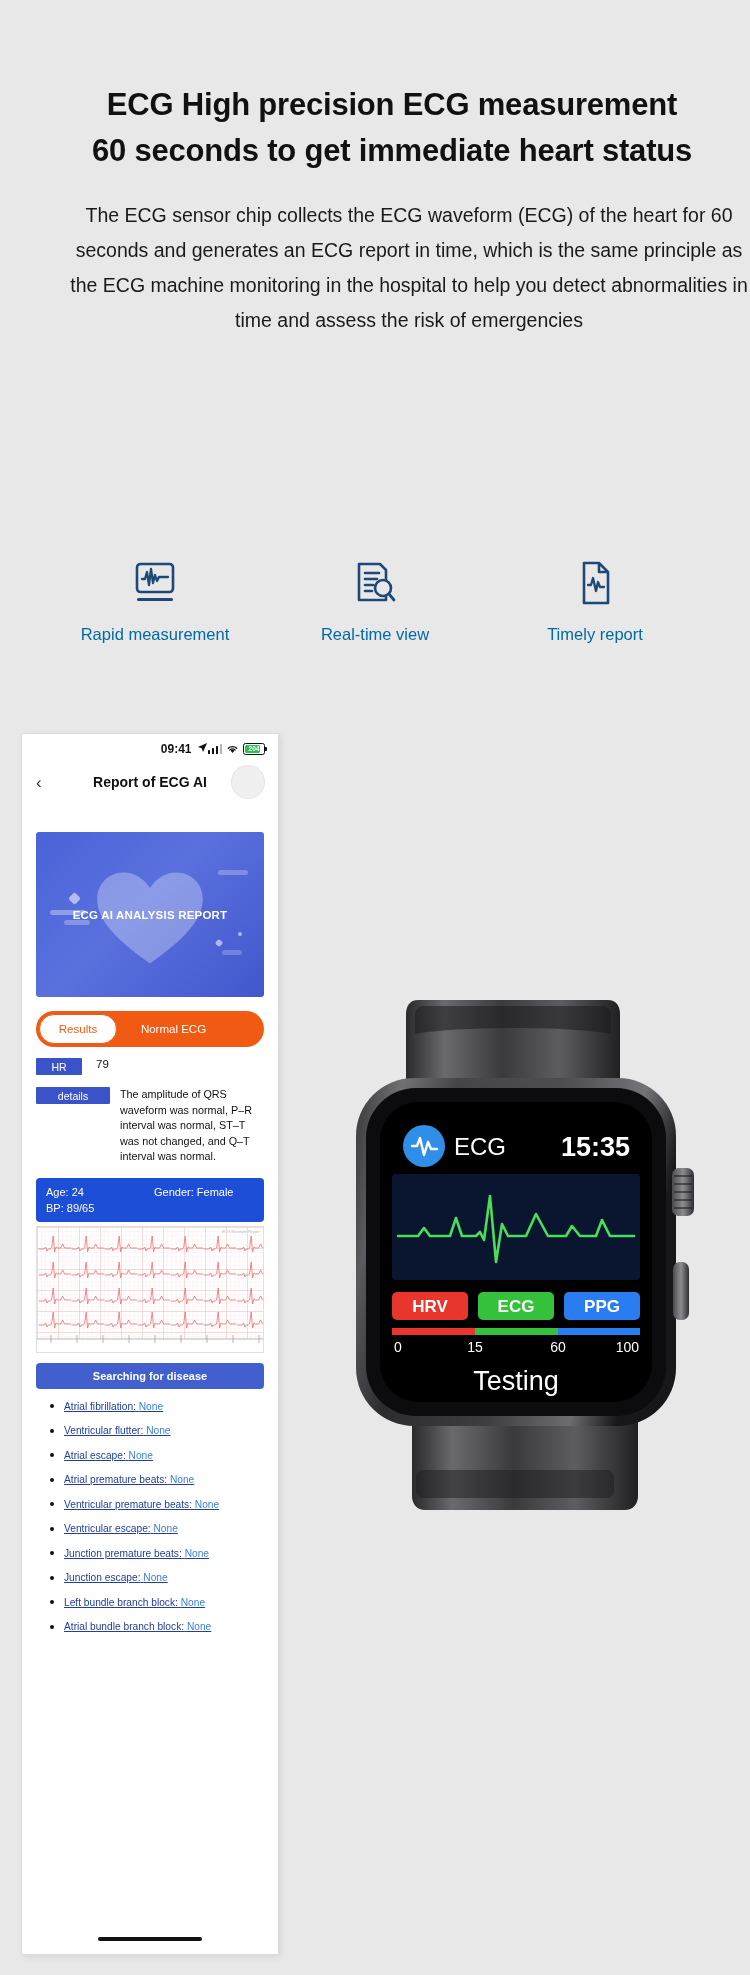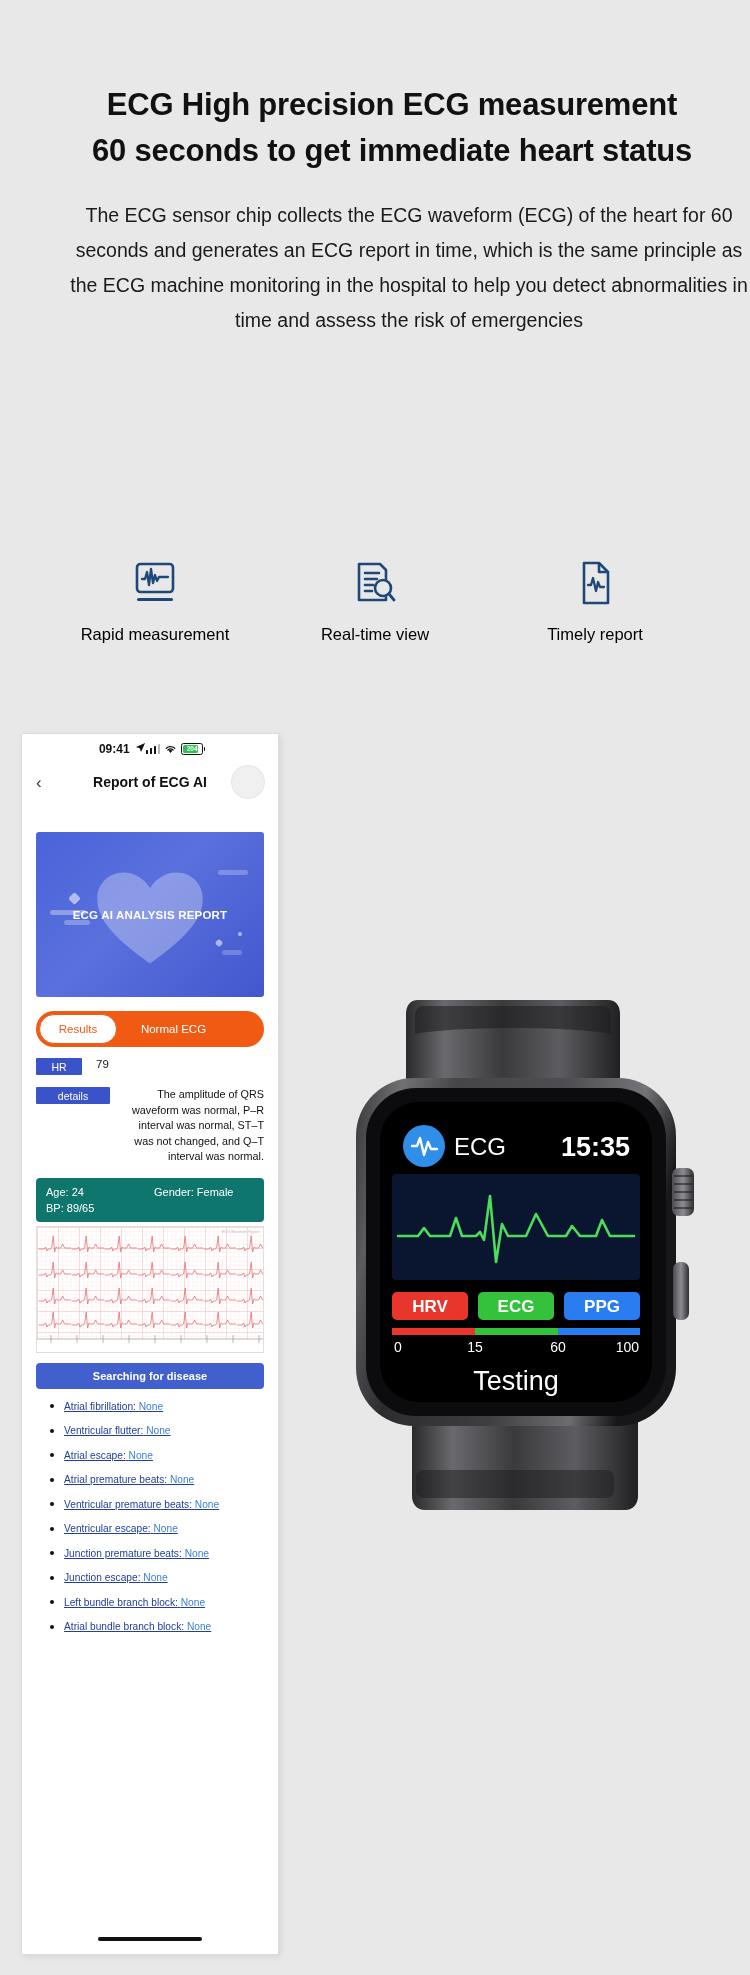--- a/index.html
+++ b/index.html
@@ -25,31 +25,31 @@
     text-align:center;font-size:19.5px;line-height:35px;color:#1a1a1a;margin-left:34px;
   }
 
   
   .features{
     position:absolute;left:45px;top:555px;width:660px;
     display:flex;justify-content:space-between;
   }
   .feature{width:220px;display:flex;flex-direction:column;align-items:center;}
   .feature .ic{height:56px;display:flex;align-items:center;justify-content:center;}
-  .feature .lbl{margin-top:14px;font-size:16.5px;color:#000000;}
+  .feature .lbl{margin-top:14px;font-size:16.5px;color:#0369a1;}
 
   
   .phone{
     position:absolute;left:22px;top:734px;width:256px;height:1220px;
     background:#ffffff;
     box-shadow:0 0 0 1px #dcdcdc, 2px 2px 7px rgba(0,0,0,.10);
     overflow:hidden;
   }
   .statusbar{
-    height:30px;display:flex;align-items:center;justify-content:center;
+    height:30px;display:flex;align-items:center;justify-content:flex-end;
     padding:0 13px 0 15px;box-sizing:border-box;
   }
   .sb-left{display:flex;align-items:center;gap:5px;font-size:12px;font-weight:600;color:#111;}
   .sb-right{display:flex;align-items:center;gap:4px;}
   .bars{display:flex;align-items:flex-end;gap:1.5px;height:10px;}
   .bars i{display:block;width:2.5px;background:#111;border-radius:.5px;}
   .bars i:nth-child(1){height:4px}
   .bars i:nth-child(2){height:6px}
   .bars i:nth-child(3){height:8px}
   .bars i:nth-child(4){height:10px;background:#b6b6b6}
@@ -115,21 +115,21 @@
   .kv{display:flex;align-items:flex-start;margin-top:11px;}
   .chip{
     background:#3b53c8;color:#fff;font-size:10.5px;
     padding:2.5px 0;width:46px;text-align:center;border-radius:1px;flex:0 0 auto;
   }
   .chip.wide{width:74px;}
   .kv .v{margin-left:14px;font-size:11.5px;color:#111;}
 
   
   .infoband{
-    margin-top:13px;background:#0f766e;color:#fff;border-radius:4px;
+    margin-top:13px;background:#1d4ed8;color:#fff;border-radius:4px;
     padding:6px 10px;font-size:11px;line-height:16px;
   }
   .infoband .row1{display:flex;}
   .infoband .row1 span:first-child{width:108px;}
 
   
   .ecgchart{
     margin-top:4px;height:125px;border:1px solid #dfdfdf;background:#fff;
     position:relative;overflow:hidden;
   }
@@ -269,21 +269,21 @@
         <span class="val">Normal ECG</span>
       </div>
 
       <div class="kv">
         <span class="chip">HR</span>
         <span class="v">79</span>
       </div>
 
       <div class="kv" style="margin-top:12px;">
         <span class="chip wide">details</span>
-        <span class="v" style="margin-left:10px;font-size:10.8px;line-height:15.5px;text-align:right;">The amplitude of QRS waveform was normal, P–R interval was normal, ST–T was not changed, and Q–T interval was normal.</span>
+        <span class="v" style="margin-left:10px;font-size:10.8px;line-height:15.5px;">The amplitude of QRS waveform was normal, P–R interval was normal, ST–T was not changed, and Q–T interval was normal.</span>
       </div>
 
       <div class="infoband">
         <div class="row1">
           <span>Age: 24</span>
           <span>Gender: Female</span>
         </div>
         <div>BP: 89/65</div>
       </div>
 

